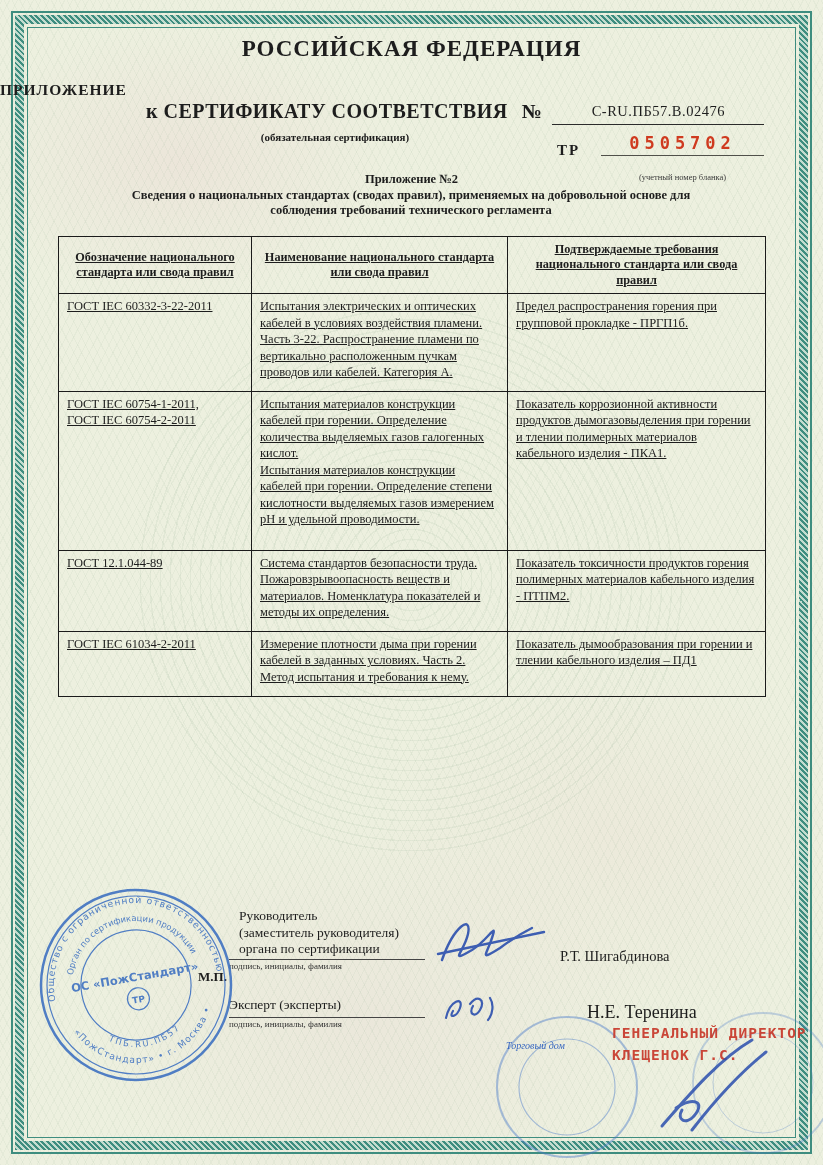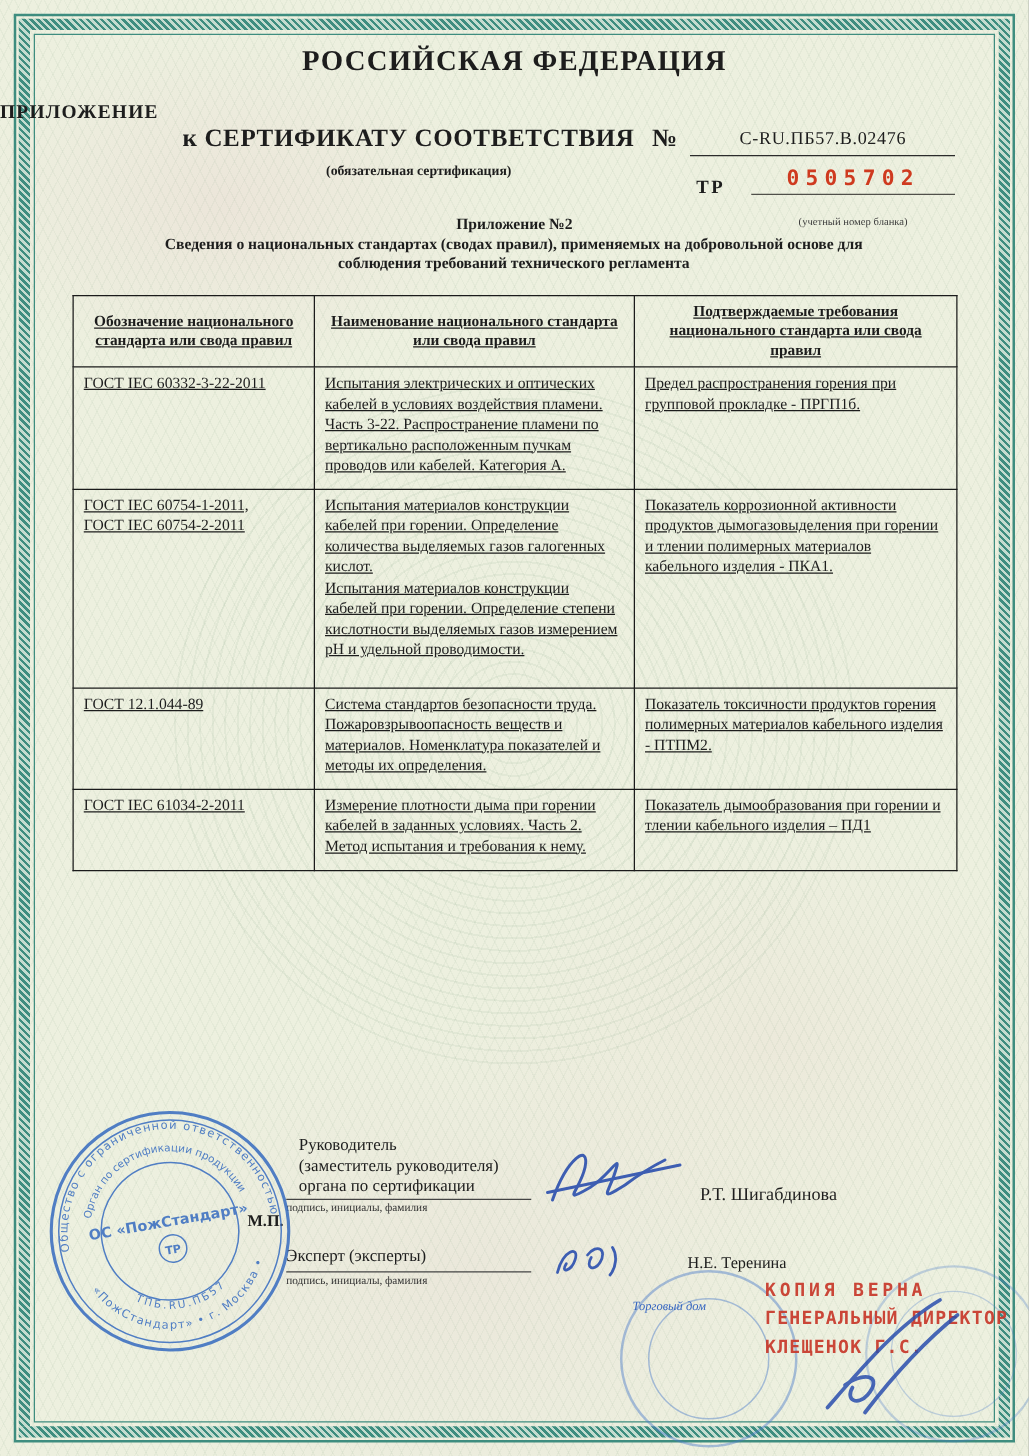--- a/index.html
+++ b/index.html
@@ -44,21 +44,21 @@
   th{font-size:12.3px;font-weight:bold;text-align:center;vertical-align:middle;padding:5px 8px;line-height:1.25;height:42px;}
   td{font-size:12.5px;vertical-align:top;text-align:left;padding:4px 8px 10px 8px;line-height:1.32;white-space:pre-line;}
   tr.r1 td{height:78px;} tr.r2 td{height:144px;} tr.r3 td{height:64px;} tr.r4 td{height:50px;}
 
   .mp{position:absolute;left:198px;top:969px;font-size:13px;font-weight:bold;z-index:2;}
   .role-head{position:absolute;left:239px;top:908px;width:220px;font-size:13.5px;line-height:1.24;white-space:pre-line;z-index:2;}
   .cap1{position:absolute;left:229px;top:959px;width:196px;border-top:1px solid #444;font-size:9px;color:#333;padding-top:1px;z-index:2;}
   .name-head{position:absolute;left:560px;top:948px;font-size:14.5px;z-index:2;}
   .role-expert{position:absolute;left:229px;top:997px;font-size:13.5px;z-index:2;}
   .cap2{position:absolute;left:229px;top:1017px;width:196px;border-top:1px solid #444;font-size:9px;color:#333;padding-top:1px;z-index:2;}
-  .name-expert{position:absolute;left:550px;top:1002px;font-size:13px;z-index:2;}
+  .name-expert{position:absolute;left:587px;top:1002px;font-size:18px;z-index:2;}
 
   .sig-head{position:absolute;left:432px;top:908px;z-index:4;}
   .sig-expert{position:absolute;left:438px;top:990px;z-index:4;}
   .sig-big{position:absolute;left:648px;top:1030px;z-index:5;}
 
   .round-stamp{position:absolute;left:36px;top:885px;z-index:3;opacity:0.88;transform:rotate(-10deg);}
   .copy-stamp{position:absolute;left:612px;top:1022px;z-index:4;color:#c8382a;font-family:"DejaVu Sans Mono",monospace;
     font-weight:bold;font-size:14.5px;line-height:1.55;letter-spacing:1px;opacity:0.92;white-space:nowrap;}
   .copy-stamp .l1{letter-spacing:3px;}
   .faint-circle{position:absolute;z-index:3;}
@@ -193,21 +193,20 @@
   <svg class="faint-circle fc2" width="150" height="150">
     <circle cx="75" cy="75" r="70" fill="none" stroke="#4a79c9" stroke-width="1.8" opacity="0.3"></circle>
     <circle cx="75" cy="75" r="50" fill="none" stroke="#4a79c9" stroke-width="1" opacity="0.3"></circle>
   </svg>
 
   <div class="tinko-wrap">
     <div class="tinko-top">Торговый дом</div>
   </div>
 
   <div class="copy-stamp">
-    <div class="l1">КОПИЯ ВЕРНА</div>
     <div>ГЕНЕРАЛЬНЫЙ ДИРЕКТОР</div>
     <div>КЛЕЩЕНОК Г.С.</div>
   </div>
 
   <svg class="sig-big" width="140" height="110" viewBox="0 0 140 110">
     <g fill="none" stroke="#2b4fae" stroke-width="3" stroke-linecap="round" opacity="0.85">
       <path d="M14 96 C 40 66, 70 30, 104 10"></path>
       <path d="M44 100 C 64 74, 88 46, 118 22"></path>
       <path d="M28 78 C 46 66, 58 72, 46 86 C 38 95, 28 90, 34 80"></path>
     </g>

